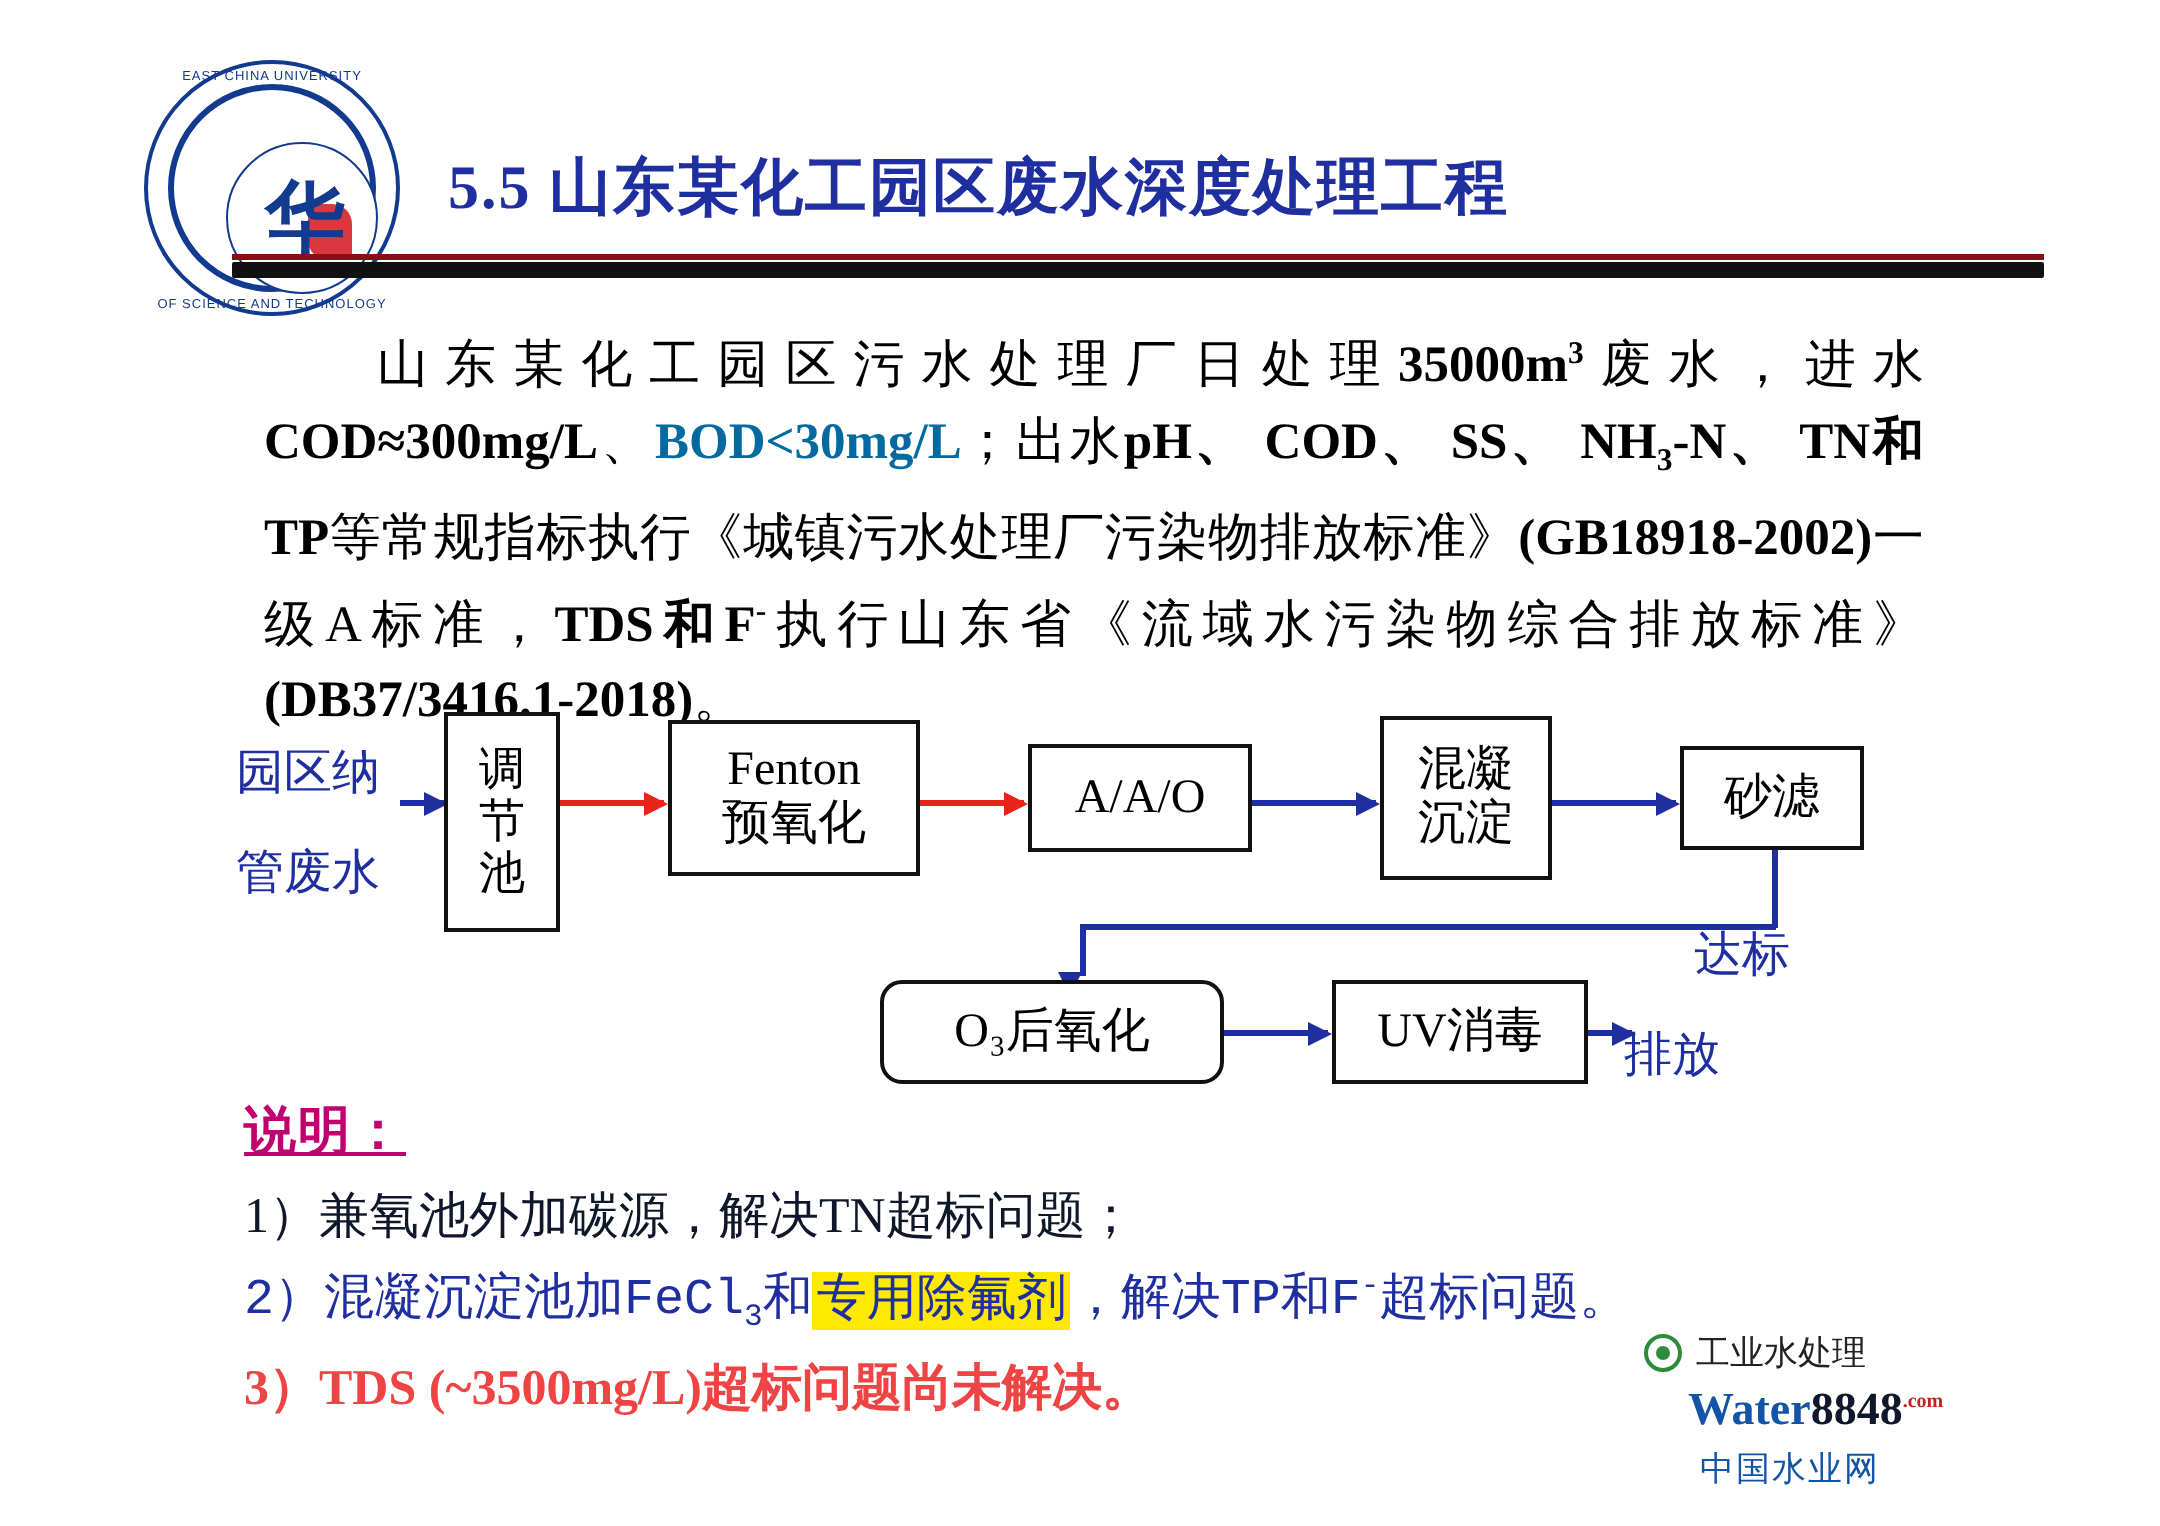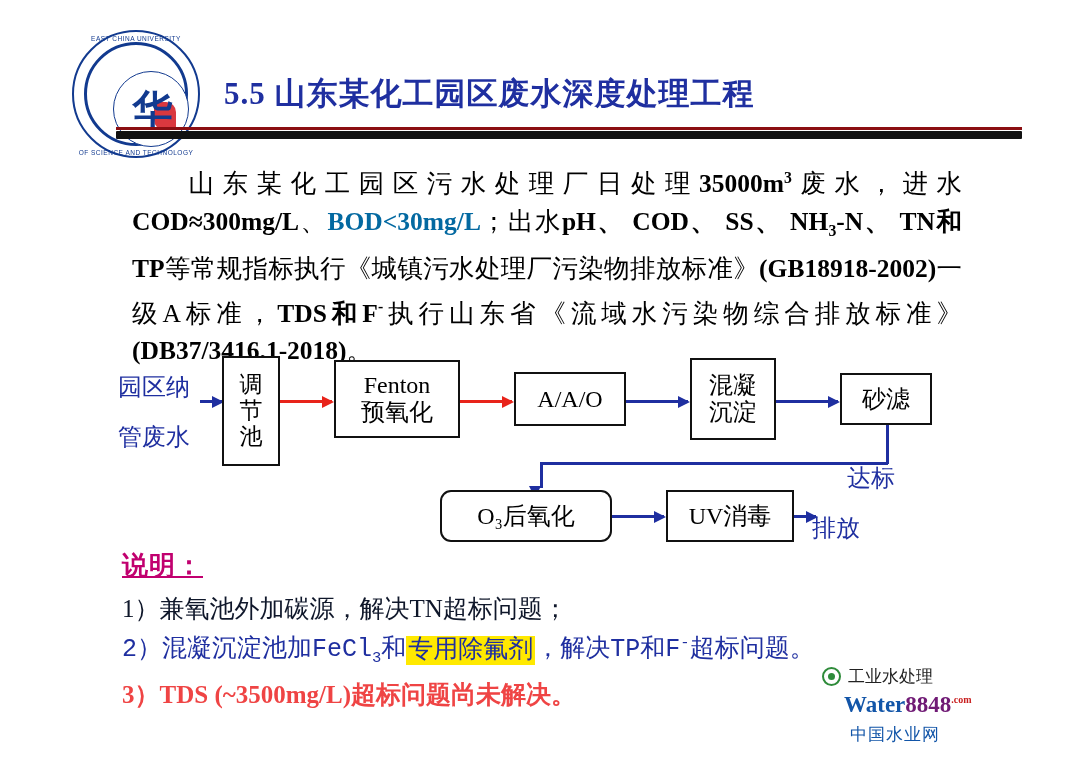--- a/index.html
+++ b/index.html
@@ -246,21 +246,21 @@
   }
   .wm-text1 { color: #222222; font-size: 17px; }
   .wm-row2 {
     position: absolute;
     left: 36px; top: 27px;
     font-size: 23px;
     font-weight: bold;
     font-family: "Liberation Serif", serif;
   }
   .wm-blue { color: #1255a8; }
-  .wm-red { color: #701a75; }
+  .wm-red { color: #0f172a; }
   .wm-small { font-size: 10px; color: #c81e1e; vertical-align: super; }
   .wm-row3 {
     position: absolute;
     left: 42px; top: 58px;
     font-size: 17px;
     color: #1255a8;
     letter-spacing: 1px;
   }
 </style>
 </head>

